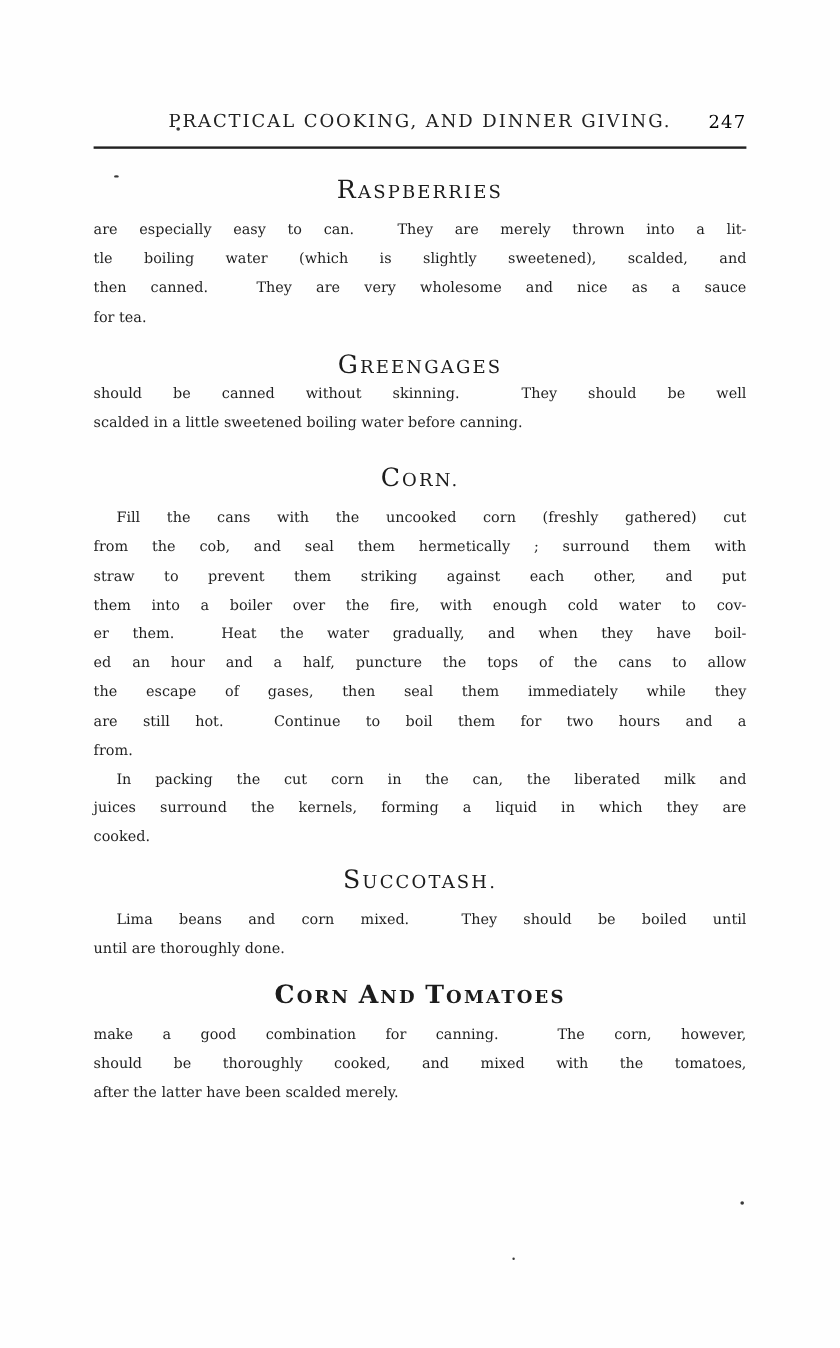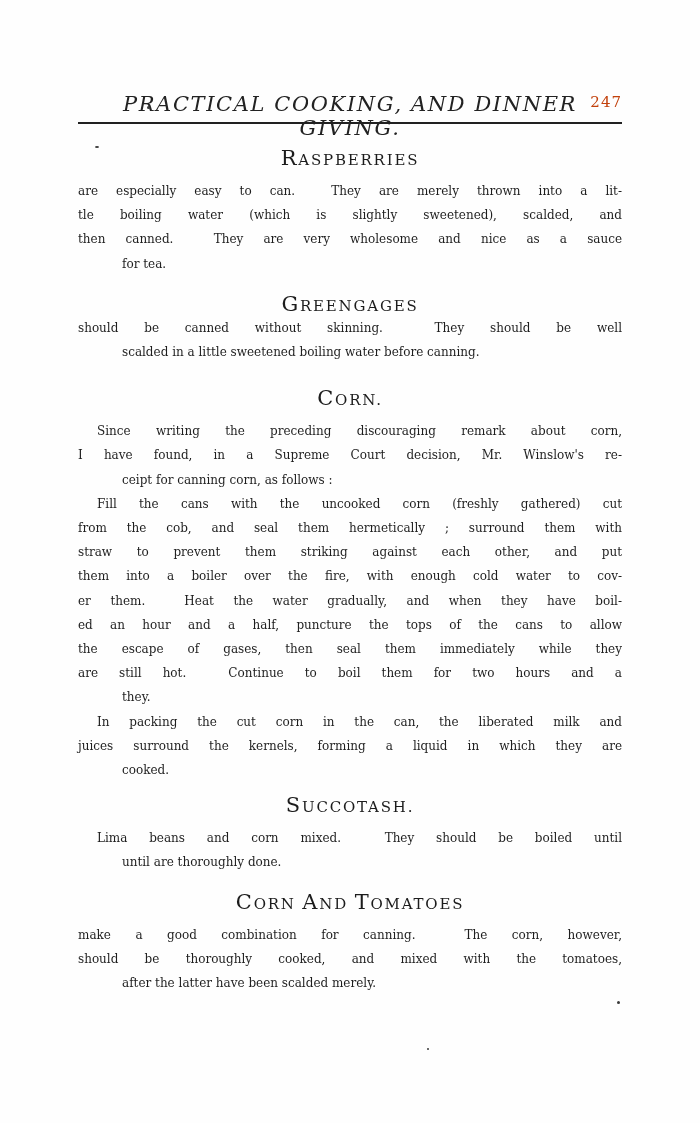--- a/index.html
+++ b/index.html
@@ -10,51 +10,51 @@
     font-family: "DejaVu Serif", "Liberation Serif", serif;
     position: relative;
     overflow: hidden;
   }
   .sheet { position: absolute; left: 78px; top: 0; width: 544px; }
 
   
   .running-header { position: relative; margin-top: 92px; height: 20px; }
   .header-title {
     display: block; text-align: center;
-    font-style: italic; font-size: 21px; letter-spacing: 1.6px;
+    font-size: 15px; letter-spacing: 1.6px;
     color: #222;
   }
   .page-number {
     position: absolute; right: 0; top: 1px;
-    font-size: 15px; letter-spacing: 1px; color: #c2410c;
+    font-size: 15px; letter-spacing: 1px; color: #000000;
   }
   .rule { margin-top: 10px; height: 2px; background: #212121; }
 
   
   .heading {
     margin: 24px 0 9px 0; padding: 0;
     text-align: center; font-weight: normal;
     font-size: 15px; letter-spacing: 1.8px; line-height: 20px;
     color: #1c1c1c; white-space: pre-wrap;
   }
   .heading .cap { font-size: 21px; }
   .section-0 .heading { }
   .section-1 .heading { margin-top: 18px; margin-bottom: 0; }
   .section-2 .heading { }
   .section-3 .heading { margin-top: 13px; }
-  .section-4 .heading { margin-top: 17px; }
+  .section-4 .heading { margin-top: 17px; font-weight: bold; }
 
   
   .para { margin: 0; }
   .line {
     font-size: 12px; line-height: 24.2px;
     white-space: pre-wrap;
     text-align: justify; text-align-last: justify;
   }
-  .line.last { text-align: right; text-align-last: left; margin-left: 44px; }
+  .line.last { text-align: right; text-align-last: left; }
   .line.indent { text-indent: 19px; }
 
   
   .speck { position: absolute; background: #3a3a3a; border-radius: 50%; }
   .speck-1 { left: 147px; top: 106px; width: 3px; height: 3px; }
   .speck-2 { left: 95px;  top: 146px; width: 4px; height: 2px; }
   .speck-3 { left: 617px; top: 1001px; width: 3px; height: 3px; }
   .speck-4 { left: 427px; top: 1048px; width: 2px; height: 2px; }
 </style>
 </head>
@@ -79,34 +79,29 @@
       <section class="section section-1">
         <h2 class="heading"><span class="cap">G</span>REENGAGES</h2>
         <div class="para">
           <div class="line">should be canned without skinning.  They should be well</div>
           <div class="line last">scalded in a little sweetened boiling water before canning.</div>
         </div>
       </section>
       <section class="section section-2">
         <h2 class="heading"><span class="cap">C</span>ORN.</h2>
         <div class="para">
-          <div class="line indent">Since writing the preceding discouraging remark about corn,</div>
-          <div class="line">I have found, in a Supreme Court decision, Mr. Winslow's re-</div>
-          <div class="line last">ceipt for canning corn, as follows :</div>
-        </div>
-        <div class="para">
           <div class="line indent">Fill the cans with the uncooked corn (freshly gathered) cut</div>
           <div class="line">from the cob, and seal them hermetically ; surround them with</div>
           <div class="line">straw to prevent them striking against each other, and put</div>
           <div class="line">them into a boiler over the fire, with enough cold water to cov-</div>
           <div class="line">er them.  Heat the water gradually, and when they have boil-</div>
           <div class="line">ed an hour and a half, puncture the tops of the cans to allow</div>
           <div class="line">the escape of gases, then seal them immediately while they</div>
           <div class="line">are still hot.  Continue to boil them for two hours and a</div>
-          <div class="line last">they.</div>
+          <div class="line last">from.</div>
         </div>
         <div class="para">
           <div class="line indent">In packing the cut corn in the can, the liberated milk and</div>
           <div class="line">juices surround the kernels, forming a liquid in which they are</div>
           <div class="line last">cooked.</div>
         </div>
       </section>
       <section class="section section-3">
         <h2 class="heading"><span class="cap">S</span>UCCOTASH.</h2>
         <div class="para">

